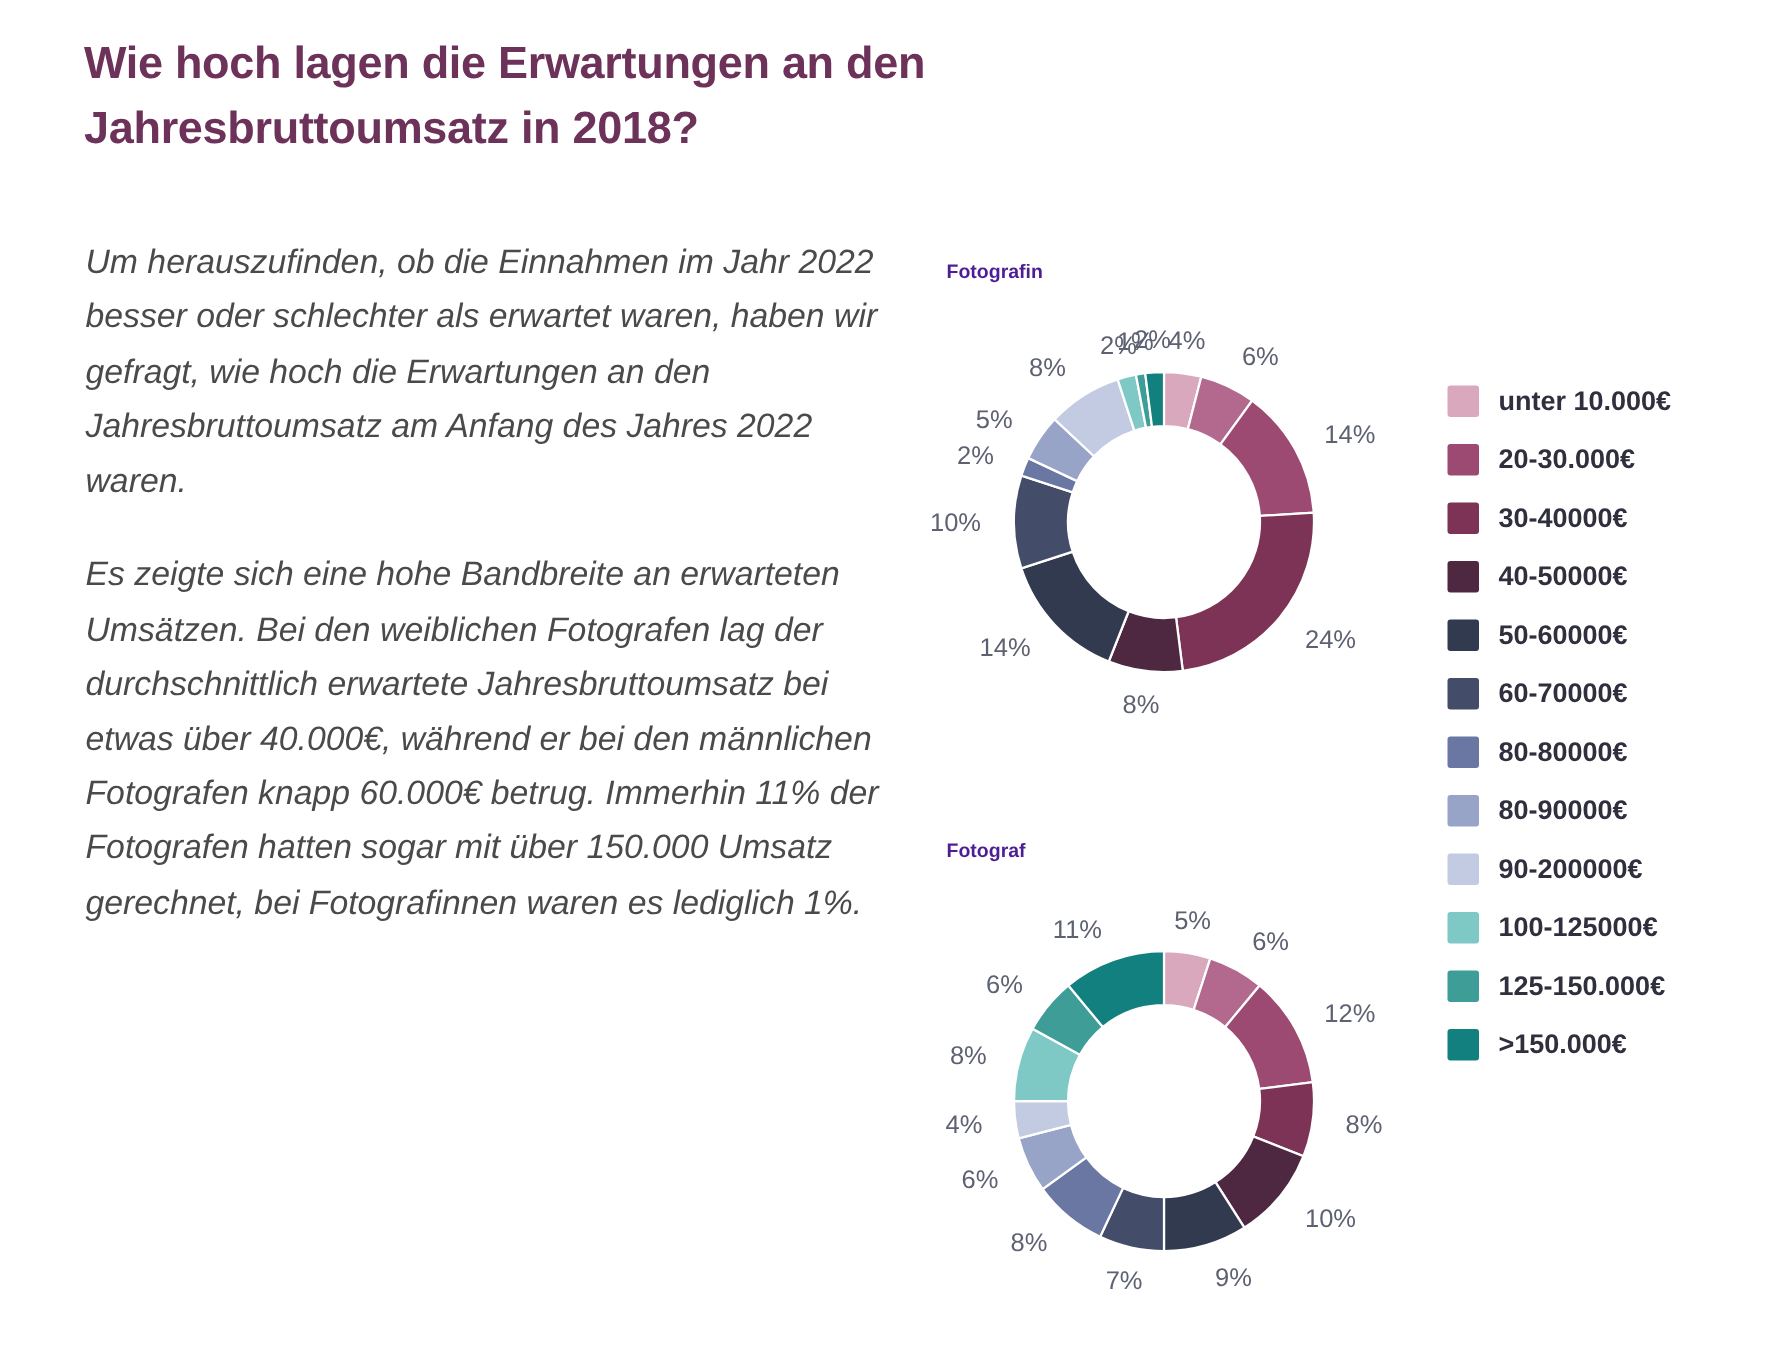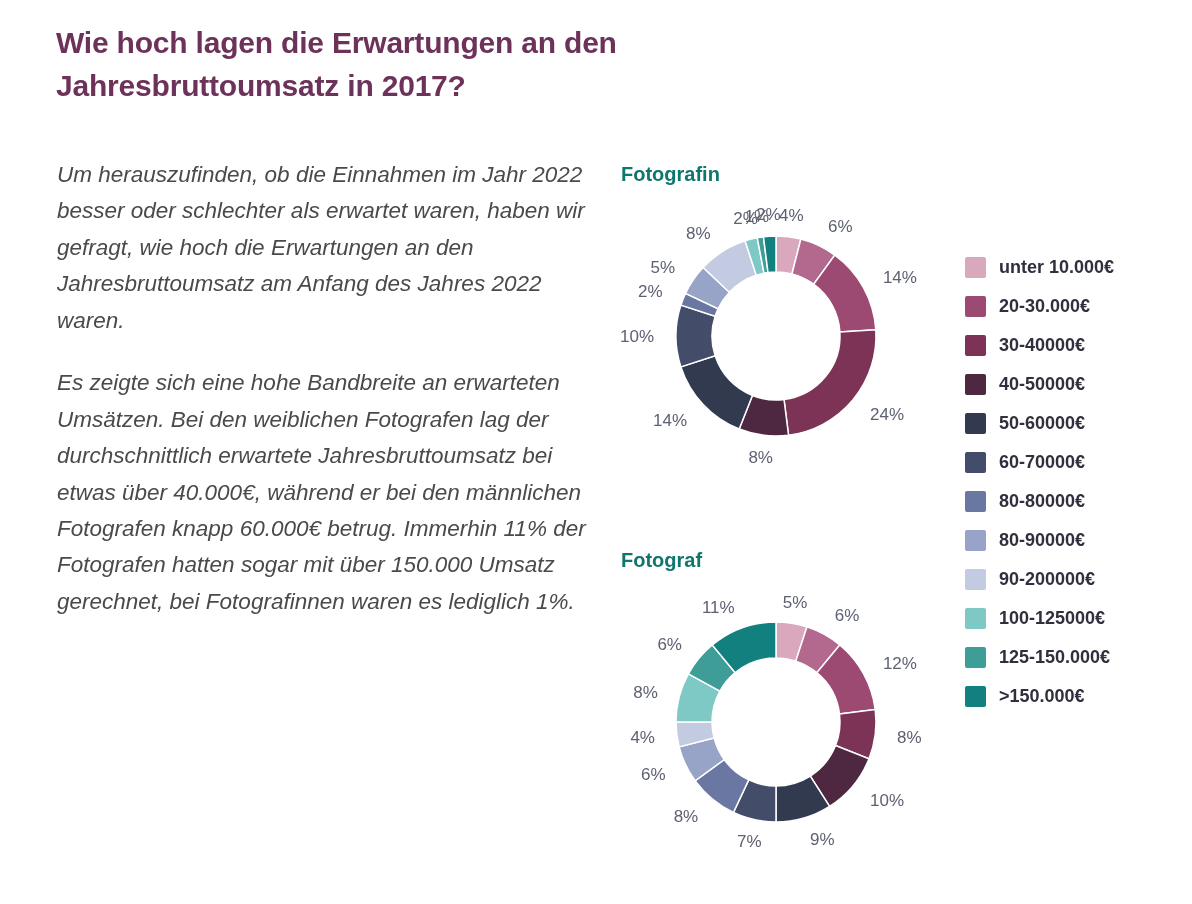--- a/index.html
+++ b/index.html
@@ -40,24 +40,24 @@
     color: #4a4a4a;
   }
   .body-text p {
     margin: 0 0 26px 0;
     font-style: italic;
   }
   .chart-block {
     position: absolute;
   }
   .chart-title {
-    font-size: 20px;
+    font-size: 13px;
     font-weight: bold;
-    color: #0f766e;
-    margin: 0;
+    color: #4c1d95;
+    margin: 10px;
   }
   #chart-fotografin {
     left: 621px;
     top: 163px;
     width: 330px;
   }
   #chart-fotograf {
     left: 621px;
     top: 549px;
     width: 330px;
@@ -101,21 +101,21 @@
     font-size: 17px;
     fill: #5d6172;
     font-family: "Liberation Sans", sans-serif;
   }
 </style>
 </head>
 <body>
 
 <div class="page">
 
-  <div class="title">Wie hoch lagen die Erwartungen an den Jahresbruttoumsatz in 2017?</div>
+  <div class="title">Wie hoch lagen die Erwartungen an den Jahresbruttoumsatz in 2018?</div>
 
   <div class="body-text">
     <p>Um herauszufinden, ob die Einnahmen im Jahr 2022 besser oder schlechter als erwartet waren, haben wir gefragt, wie hoch die Erwartungen an den Jahresbruttoumsatz am Anfang des Jahres 2022 waren.</p>
     <p>Es zeigte sich eine hohe Bandbreite an erwarteten Umsätzen. Bei den weiblichen Fotografen lag der durchschnittlich erwartete Jahresbruttoumsatz bei etwas über 40.000€, während er bei den männlichen Fotografen knapp 60.000€ betrug. Immerhin 11% der Fotografen hatten sogar mit über 150.000 Umsatz gerechnet, bei Fotografinnen waren es lediglich 1%.</p>
   </div>
 
   <div class="chart-block" id="chart-fotografin">
     <div class="chart-title">Fotografin</div>
     <div class="donut-wrap">
       <svg width="330" height="300" viewBox="0 0 330 300" id="svg-0">

